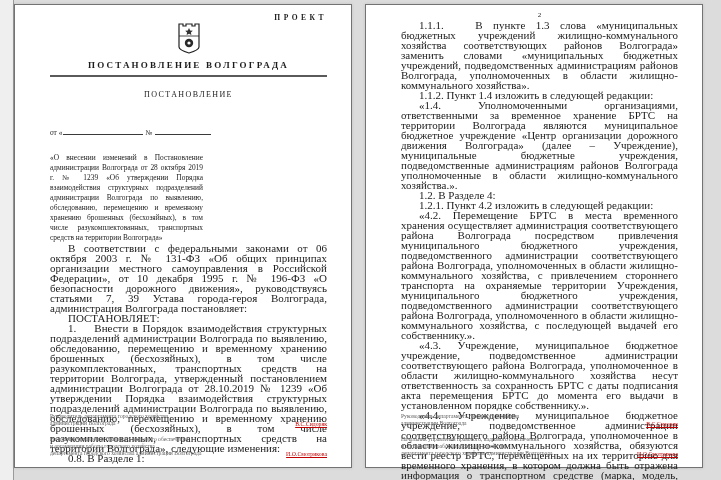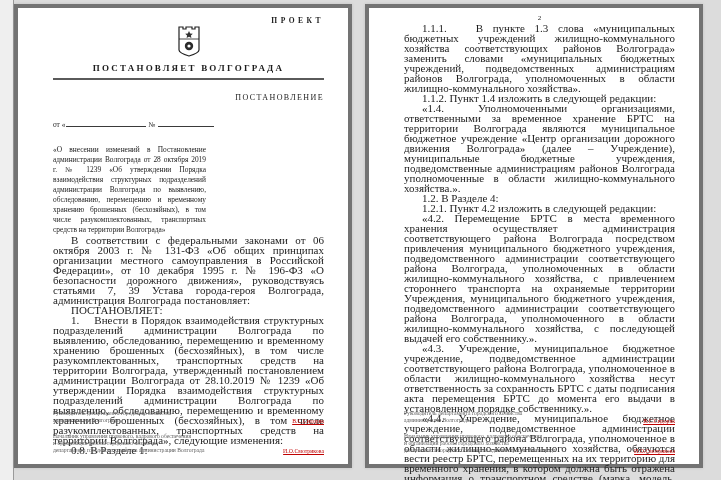--- a/index.html
+++ b/index.html
@@ -8,43 +8,43 @@
     background:#dcdcdc;
     font-family:"Liberation Serif","DejaVu Serif",serif;
     color:#1c1c1c;
   }
   .left-strip{
     position:absolute;left:0;top:0;width:13px;height:480px;
     background:#efefef;border-right:1px solid #9a9a9a;
   }
   .page{
     position:absolute;top:4px;width:338px;height:464px;
-    background:#ffffff;border:4px solid #737373;box-sizing:border-box;
+    background:#ffffff;border:1px solid #737373;box-sizing:border-box;
     box-shadow:0 0 3px rgba(0,0,0,0.12);
     padding-left:8px;
   }
   .page-1{left:14px;}
   .page-2{left:365px;}
   .page-inner{position:absolute;left:0;top:0;right:0;bottom:0;padding:6px 24px 0 35px;}
 
   
   .proekt{
     text-align:right;font-weight:bold;font-size:7.5px;letter-spacing:3.5px;
     margin:2px 0 0 0;
   }
   .emblem-wrap{text-align:center;margin-top:1px;height:32px;}
   .org-name{
     text-align:center;font-weight:bold;font-size:9px;letter-spacing:2.2px;
     margin-top:5px;white-space:nowrap;
   }
   .header-rule{height:2px;background:#5a5a5a;margin-top:5px;}
   .doc-type{
-    text-align:right;font-size:8px;letter-spacing:1.4px;margin-top:13px;
+    text-align:center;font-size:8px;letter-spacing:1.4px;margin-top:13px;
   }
-  .date-line{margin-top:17px;font-size:7.4px;}
+  .date-line{margin-top:28px;font-size:7.4px;}
   .blank{
     display:inline-block;border-bottom:1px solid #3a3a3a;height:7px;
     vertical-align:baseline;
   }
   .blank-date{width:80px;margin-left:1px;}
   .blank-num{width:56px;margin-left:3px;}
 
   .doc-title{
     width:153px;margin-top:16px;font-size:7.4px;line-height:10px;
     text-align:justify;
@@ -89,21 +89,21 @@
       <div class="emblem-wrap">
         <svg width="22" height="31" viewBox="0 0 22 31">
           <path d="M1 1 h4 v2 h3 v-2 h6 v2 h3 v-2 h4 v23 q0 3 -10 6 q-10 -3 -10 -6 z" fill="none" stroke="#222" stroke-width="1.2"></path>
           <line x1="1" y1="13" x2="21" y2="13" stroke="#222" stroke-width="0.8"></line>
           <path d="M11 5 l1.2 2.4 2.6 0.3 -1.9 1.8 0.5 2.5 -2.4 -1.2 -2.4 1.2 0.5 -2.5 -1.9 -1.8 2.6 -0.3 z" fill="#333"></path>
           <circle cx="11" cy="20" r="4.2" fill="#2a2a2a"></circle>
           <circle cx="11" cy="20" r="1.6" fill="#ffffff"></circle>
         </svg>
       </div>
 
-      <div class="org-name">ПОСТАНОВЛЯЕТ ВОЛГОГРАДА</div>
+      <div class="org-name">ПОСТАНОВЛЕНИЕ ВОЛГОГРАДА</div>
 
       <div class="header-rule"></div>
 
       <div class="doc-type">ПОСТАНОВЛЕНИЕ</div>
 
       <div class="date-line">
         <span>от «</span><span class="blank blank-date"></span>
         <span>№</span><span class="blank blank-num"></span>
       </div>
 

